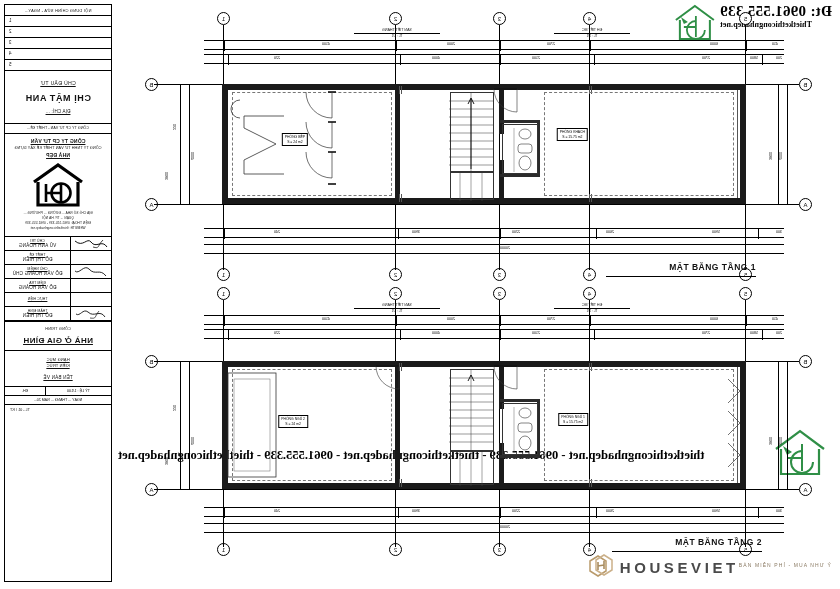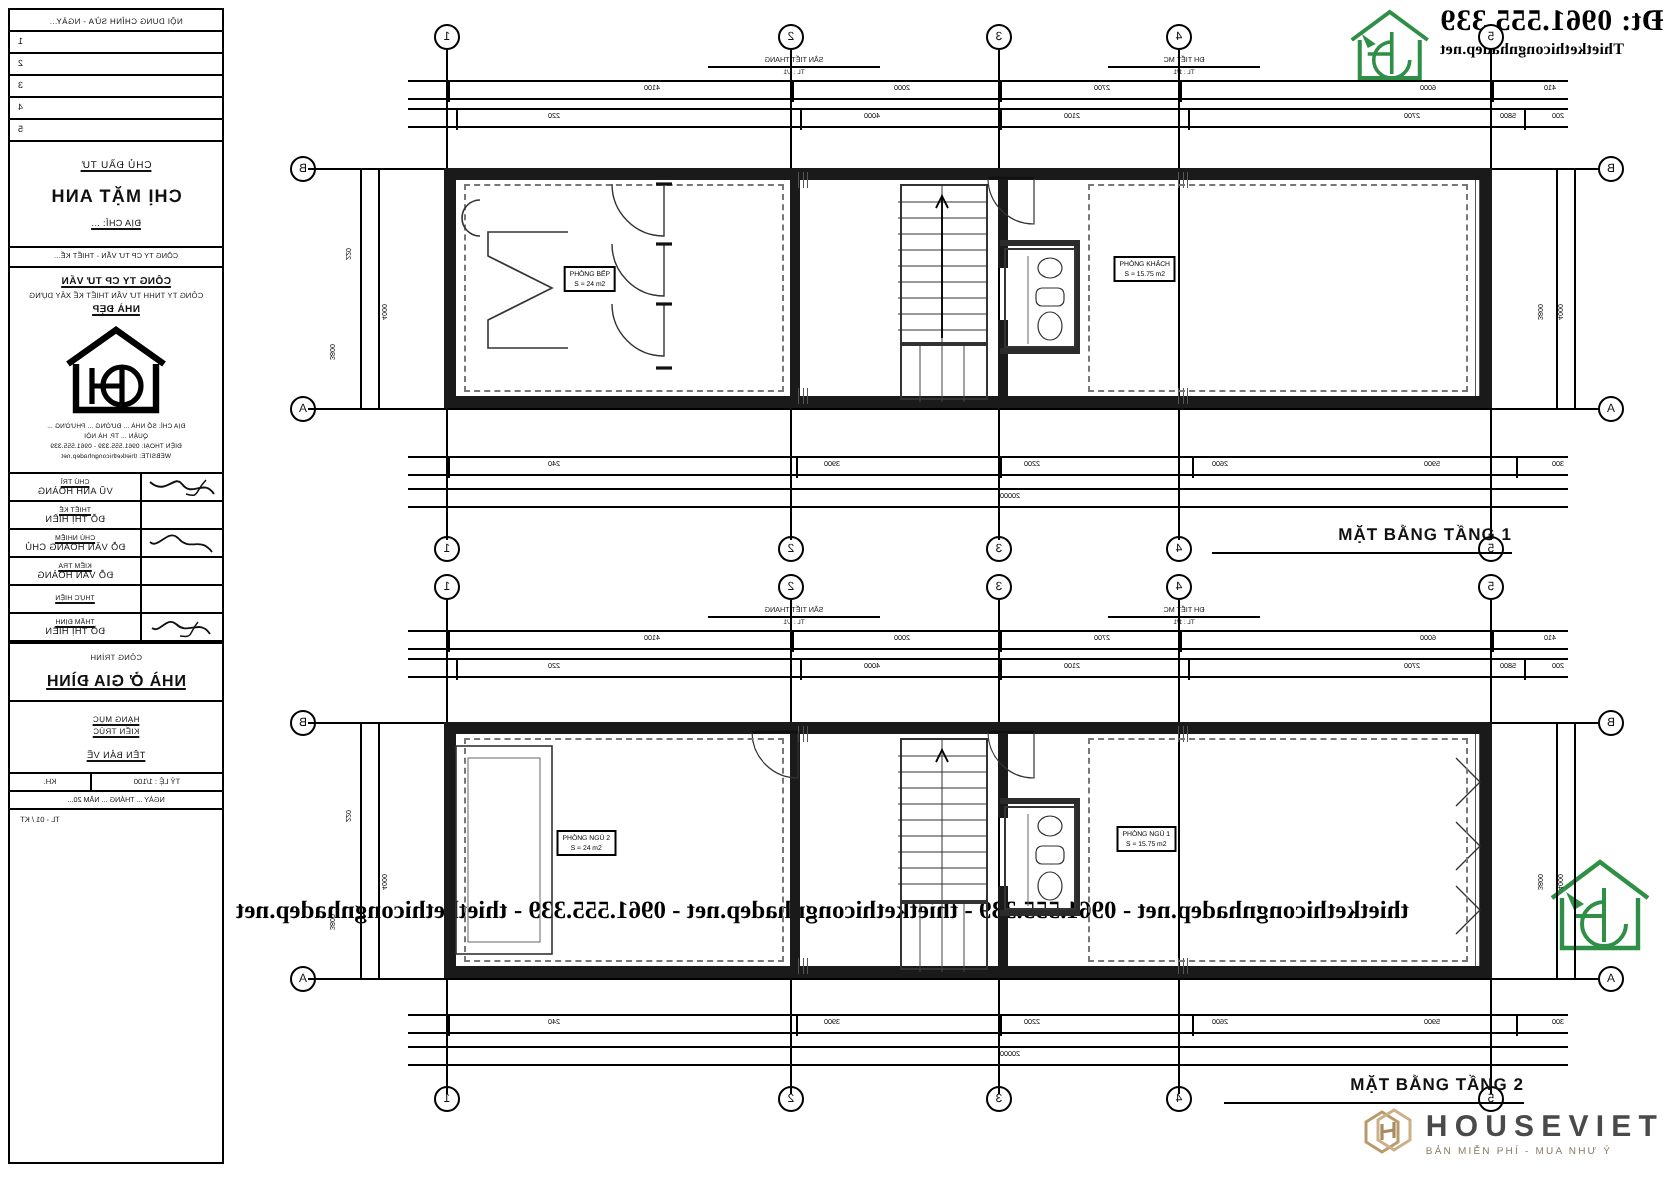--- a/index.html
+++ b/index.html
@@ -66,21 +66,21 @@
   
   .wm{position:absolute;font-family:"Liberation Serif",serif;font-weight:bold;
       color:#000;white-space:nowrap;}
   #wm-mid{left:118px;top:448px;font-size:12.5px;letter-spacing:0px;}
 
   #gh-right{position:absolute;left:772px;top:428px;width:56px;height:50px;}
 
   
   #houseviet{position:absolute;right:8px;bottom:8px;display:flex;align-items:center;gap:5px;}
   .hv-mark{width:28px;height:28px;}
-  .hv-text{display:flex;flex-direction:column;line-height:1;}
+  .hv-text{display:flex;line-height:1;}
   .hv-name{font-size:15px;font-weight:bold;letter-spacing:3.6px;color:#4a4a4a;
            font-family:"Liberation Sans",sans-serif;}
   .hv-tag{font-size:5px;letter-spacing:1.1px;color:#8a7a63;margin-top:3px;}
 
   
   #drawing{position:absolute;left:118px;top:0;width:722px;height:589px;}
   .plan{position:absolute;}
 
   .bubble{position:absolute;width:13px;height:13px;border:0.9px solid #000;
           border-radius:50%;background:#fff;font-size:6px;display:flex;

